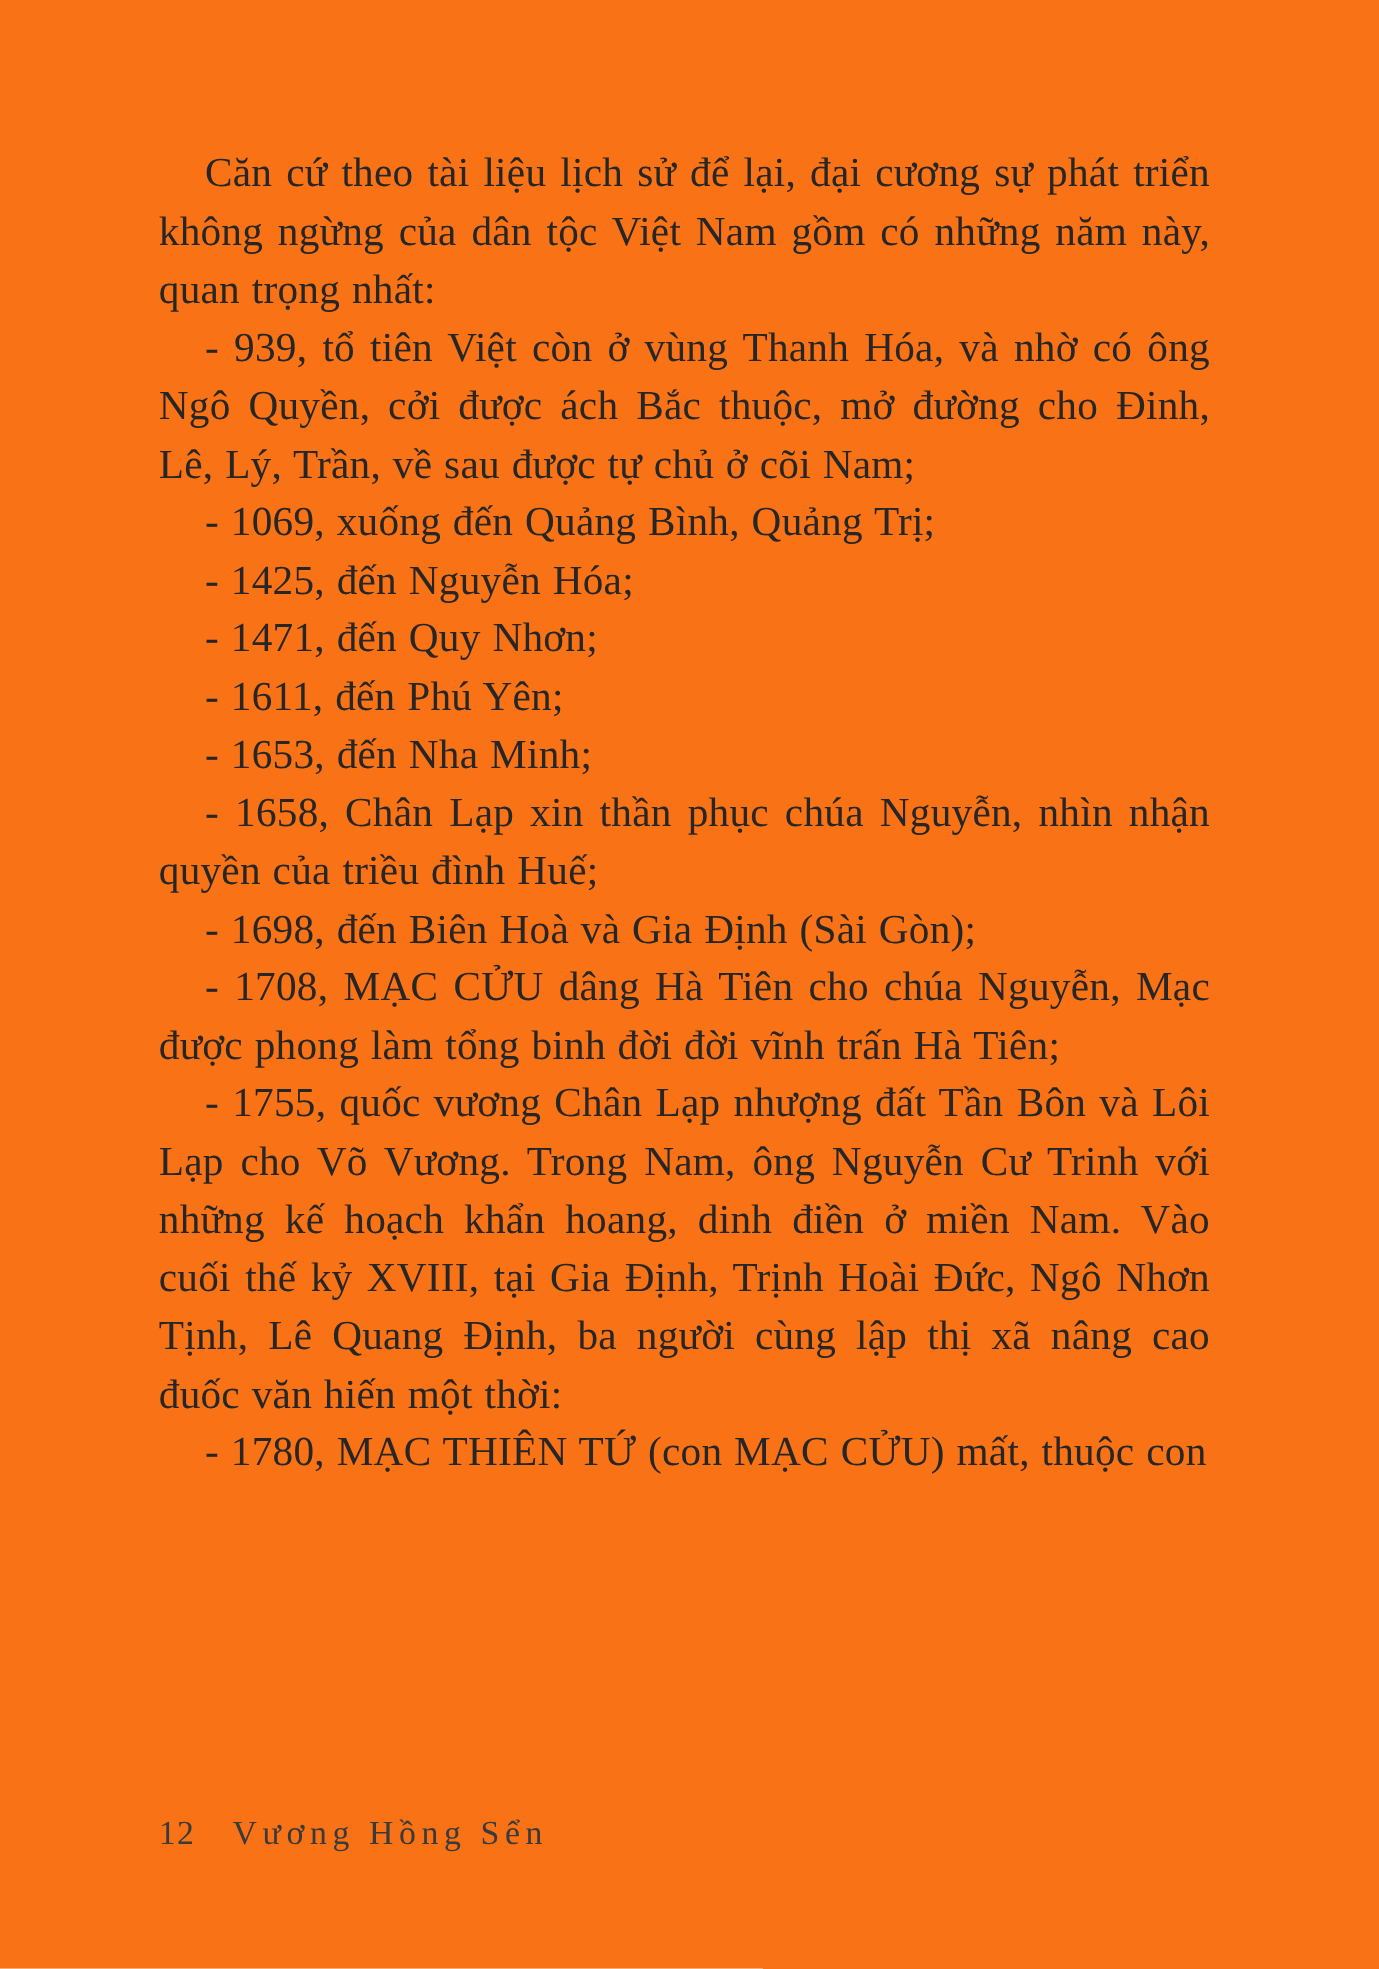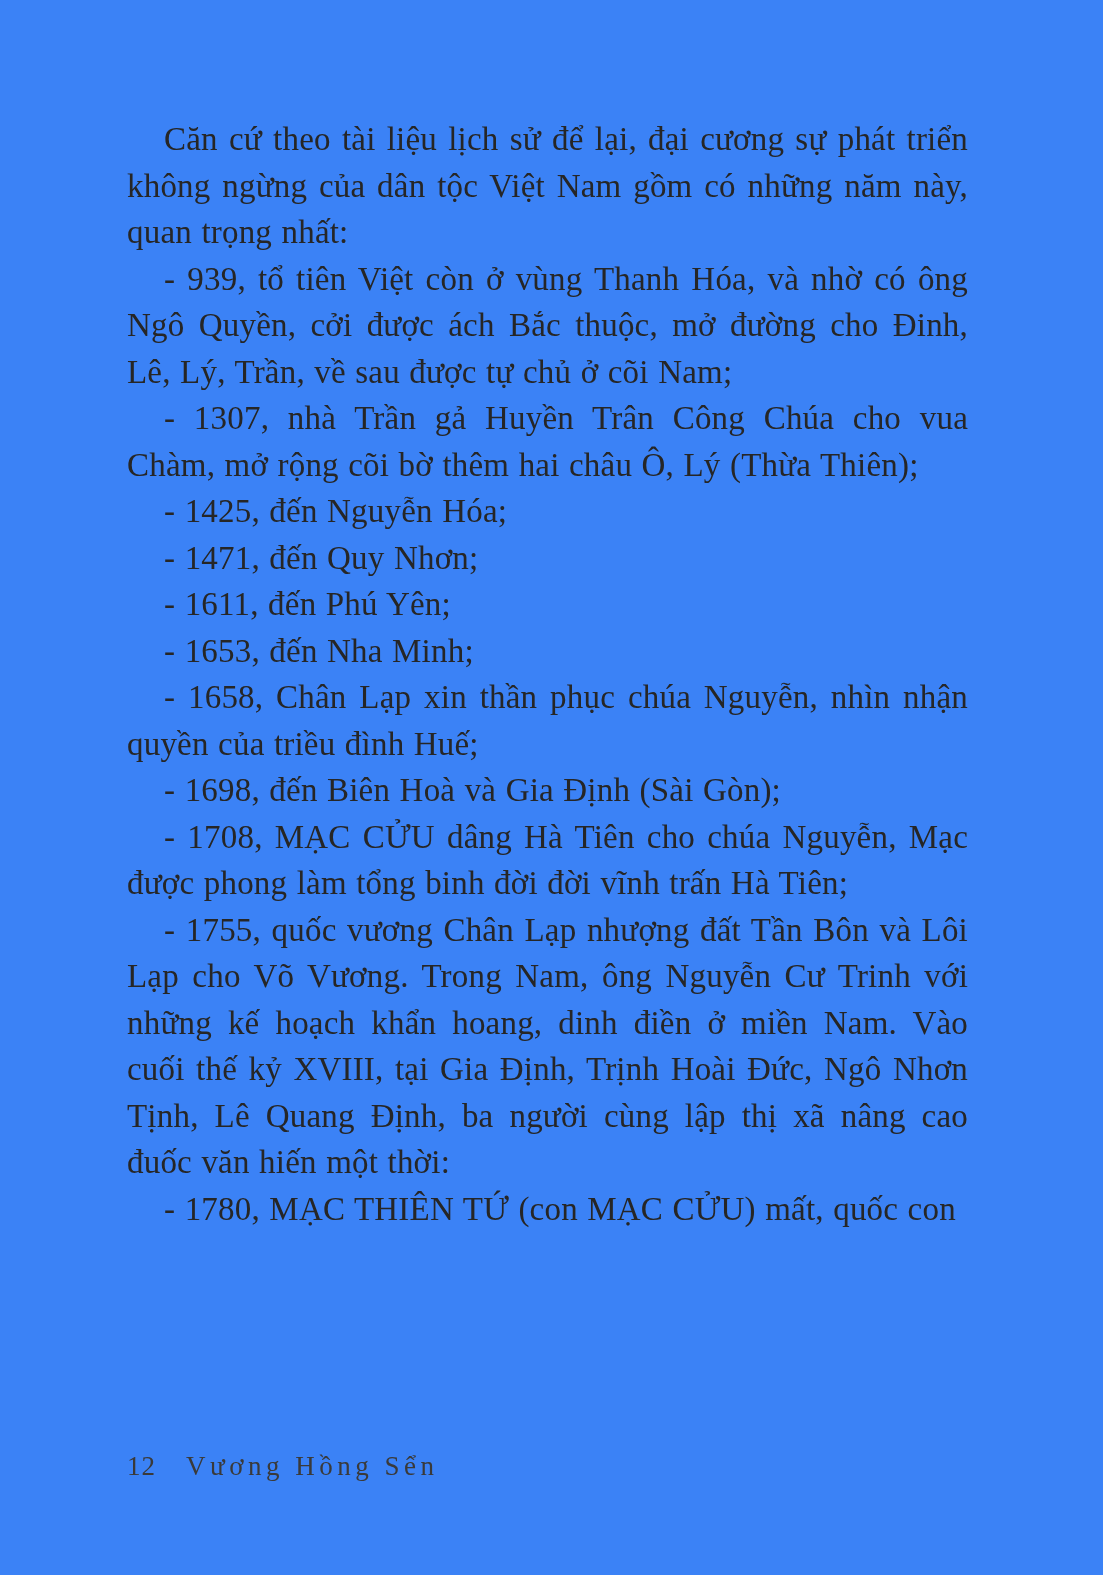--- a/index.html
+++ b/index.html
@@ -4,21 +4,21 @@
 <style>
   html, body {
     margin: 0;
     padding: 0;
     background: #ffffff;
   }
   .page {
     position: relative;
     width: 1103px;
     height: 1575px;
-    background: #3b82f6;
+    background: #f97316;
     overflow: hidden;
     font-family: "Liberation Serif", "DejaVu Serif", serif;
     color: #262626;
   }
   .content {
     position: absolute;
     left: 127px;
     top: 116px;
     width: 841px;
   }
@@ -50,29 +50,29 @@
     text-align: right;
   }
 </style>
 </head>
 <body>
 
 <div class="page">
   <div class="content">
     <p>Căn cứ theo tài liệu lịch sử để lại, đại cương sự phát triển không ngừng của dân tộc Việt Nam gồm có những năm này, quan trọng nhất:</p>
     <p>- 939, tổ tiên Việt còn ở vùng Thanh Hóa, và nhờ có ông Ngô Quyền, cởi được ách Bắc thuộc, mở đường cho Đinh, Lê, Lý, Trần, về sau được tự chủ ở cõi Nam;</p>
-    <p>- 1307, nhà Trần gả Huyền Trân Công Chúa cho vua Chàm, mở rộng cõi bờ thêm hai châu Ô, Lý (Thừa Thiên);</p>
+    <p>- 1069, xuống đến Quảng Bình, Quảng Trị;</p>
     <p>- 1425, đến Nguyễn Hóa;</p>
     <p>- 1471, đến Quy Nhơn;</p>
     <p>- 1611, đến Phú Yên;</p>
     <p>- 1653, đến Nha Minh;</p>
     <p>- 1658, Chân Lạp xin thần phục chúa Nguyễn, nhìn nhận quyền của triều đình Huế;</p>
     <p>- 1698, đến Biên Hoà và Gia Định (Sài Gòn);</p>
     <p>- 1708, MẠC CỬU dâng Hà Tiên cho chúa Nguyễn, Mạc được phong làm tổng binh đời đời vĩnh trấn Hà Tiên;</p>
     <p>- 1755, quốc vương Chân Lạp nhượng đất Tần Bôn và Lôi Lạp cho Võ Vương. Trong Nam, ông Nguyễn Cư Trinh với những kế hoạch khẩn hoang, dinh điền ở miền Nam. Vào cuối thế kỷ XVIII, tại Gia Định, Trịnh Hoài Đức, Ngô Nhơn Tịnh, Lê Quang Định, ba người cùng lập thị xã nâng cao đuốc văn hiến một thời:</p>
-    <p>- 1780, MẠC THIÊN TỨ (con MẠC CỬU) mất, quốc con</p>
+    <p>- 1780, MẠC THIÊN TỨ (con MẠC CỬU) mất, thuộc con</p>
   </div>
 
   <div class="footer">
     <span class="pagenum">12</span>
     <span class="author">Vương Hồng Sển</span>
   </div>
 </div>
 
 </body></html>

